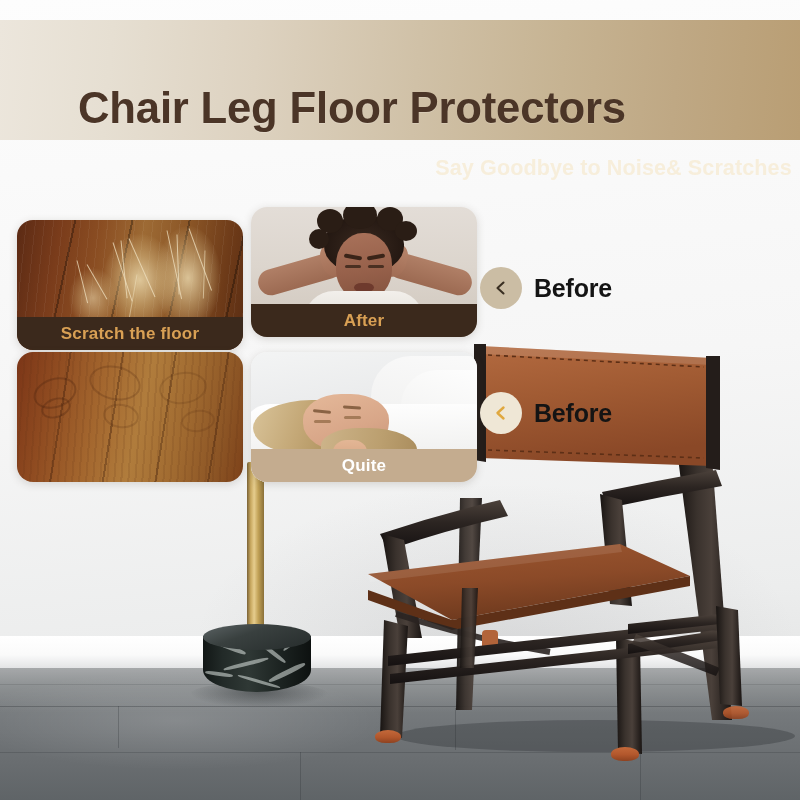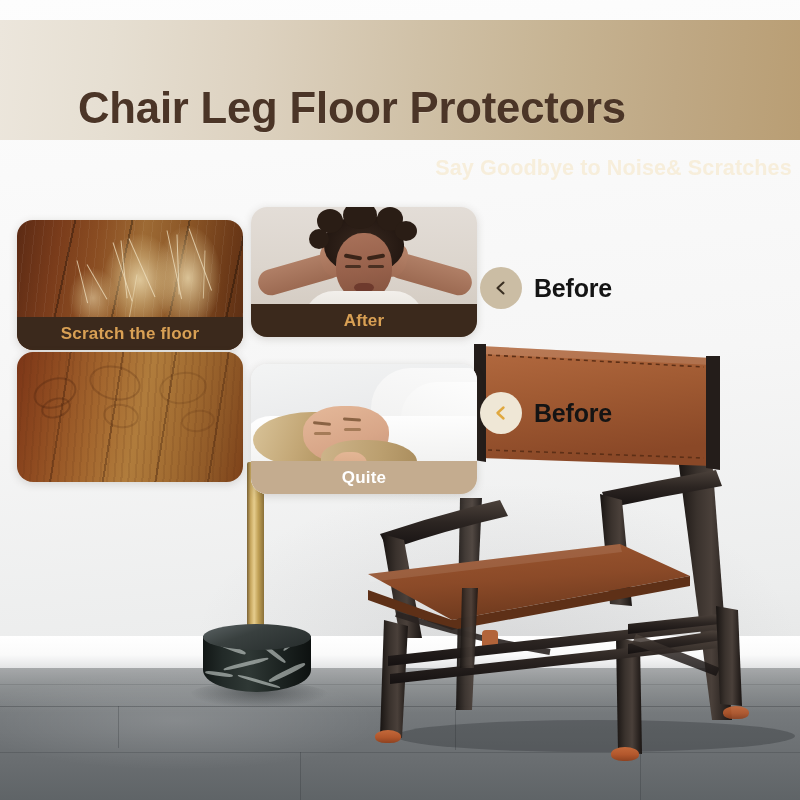--- a/index.html
+++ b/index.html
@@ -106,21 +106,21 @@
 
   
   .thumb {
     position: absolute; width: 226px; height: 130px;
     border-radius: 16px; overflow: hidden;
     box-shadow: 0 2px 8px rgba(70,60,50,.18);
   }
   .thumb.t1 { left: 17px;  top: 220px; }
   .thumb.t2 { left: 251px; top: 207px; }
   .thumb.t3 { left: 17px;  top: 352px; }
-  .thumb.t4 { left: 251px; top: 364px; }
+  .thumb.t4 { left: 251px; top: 352px; }
 
   .thumb-img { position: absolute; left: 0; top: 0; width: 100%; height: 100%; }
   .thumb-caption {
     position: absolute; left: 0; bottom: 0; width: 100%; height: 33px;
     display: flex; align-items: center; justify-content: center;
     font-size: 17px; font-weight: 700; letter-spacing: .2px;
   }
   .cap-dark  { background: #3b291c; color: #d9a054; }
   .cap-light { background: #c4ac8f; color: #ffffff; }
 

